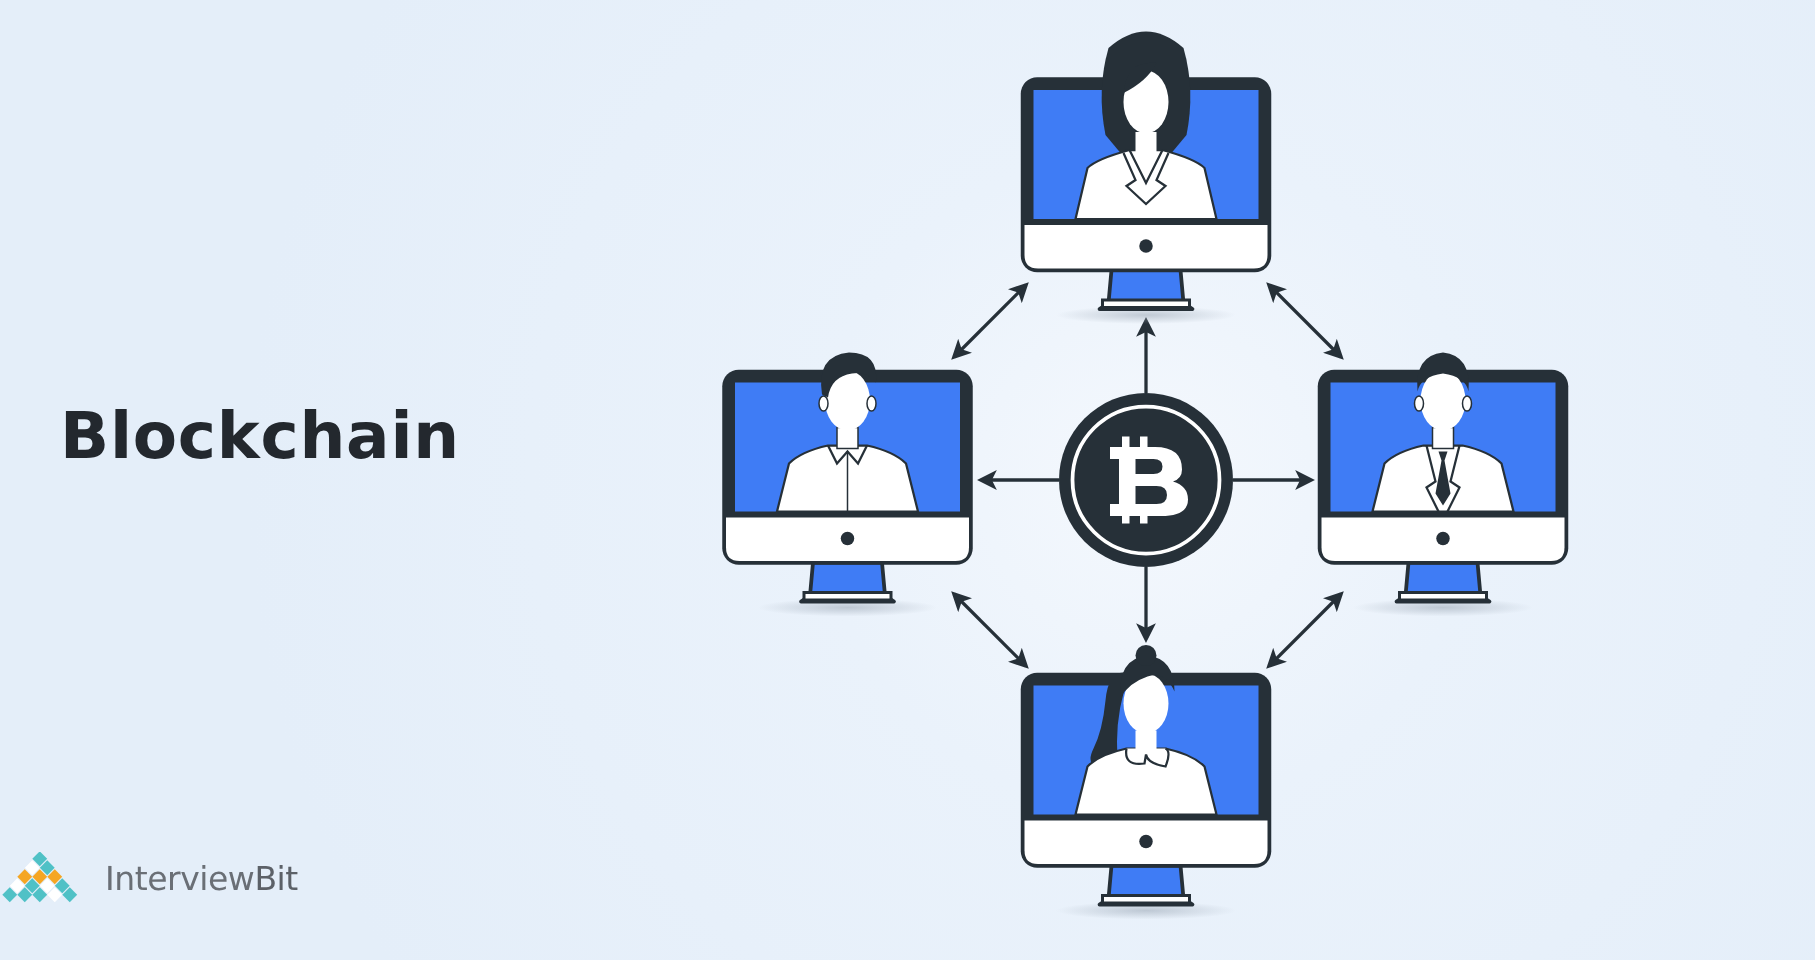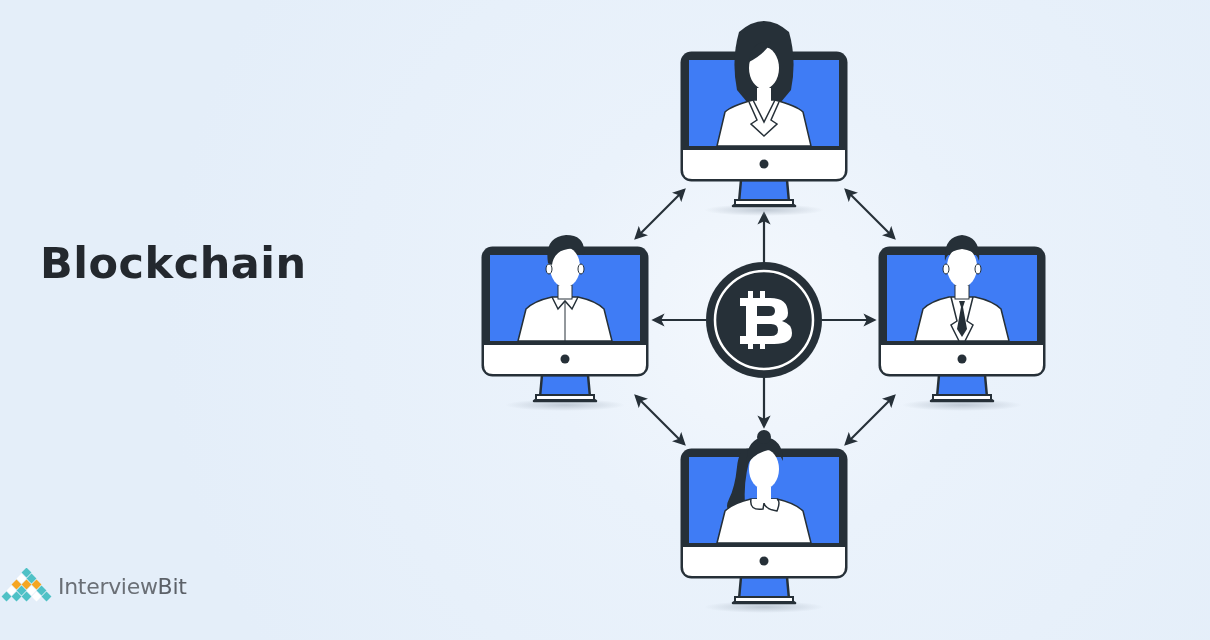--- a/index.html
+++ b/index.html
@@ -1,21 +1,21 @@
 <!DOCTYPE html>
 <html><head>
 <meta charset="utf-8">
 <style>
   html,body{margin:0;padding:0;}
   body{width:1210px;height:640px;overflow:hidden;background:#e6f0fa;position:relative;font-family:"DejaVu Sans","Liberation Sans",sans-serif;}
   .bg{position:absolute;inset:0;background:radial-gradient(circle at 764px 320px,#f4f8fd 0px,#eaf2fb 220px,#e4eef9 600px);}
-  .title{position:absolute;left:40px;top:231px;margin:0;font-weight:bold;font-size:43px;line-height:64px;color:#23282e;letter-spacing:0.5px;}
+  .title{position:absolute;left:40px;top:259px;margin:0;font-weight:bold;font-size:43px;line-height:64px;color:#23282e;letter-spacing:0.5px;}
   .title span{display:block;}
   .logo{position:absolute;left:0;top:566px;height:40px;display:flex;align-items:center;}
-  .logo-text{font-family:"DejaVu Sans","Liberation Sans",sans-serif;font-size:22px;color:#6a6f76;margin-left:4px;letter-spacing:-0.3px;}
+  .logo-text{font-family:"DejaVu Sans","Liberation Sans",sans-serif;font-size:22px;color:#6a6f76;margin-left:16px;letter-spacing:-0.3px;}
   .logo-text b{font-weight:normal;color:#5c6168;}
   svg.diagram{position:absolute;left:0;top:0;}
 </style>
 </head>
 <body>
 
 <div class="bg"></div>
 
 <h1 class="title">
   <span>Blockchain</span>

